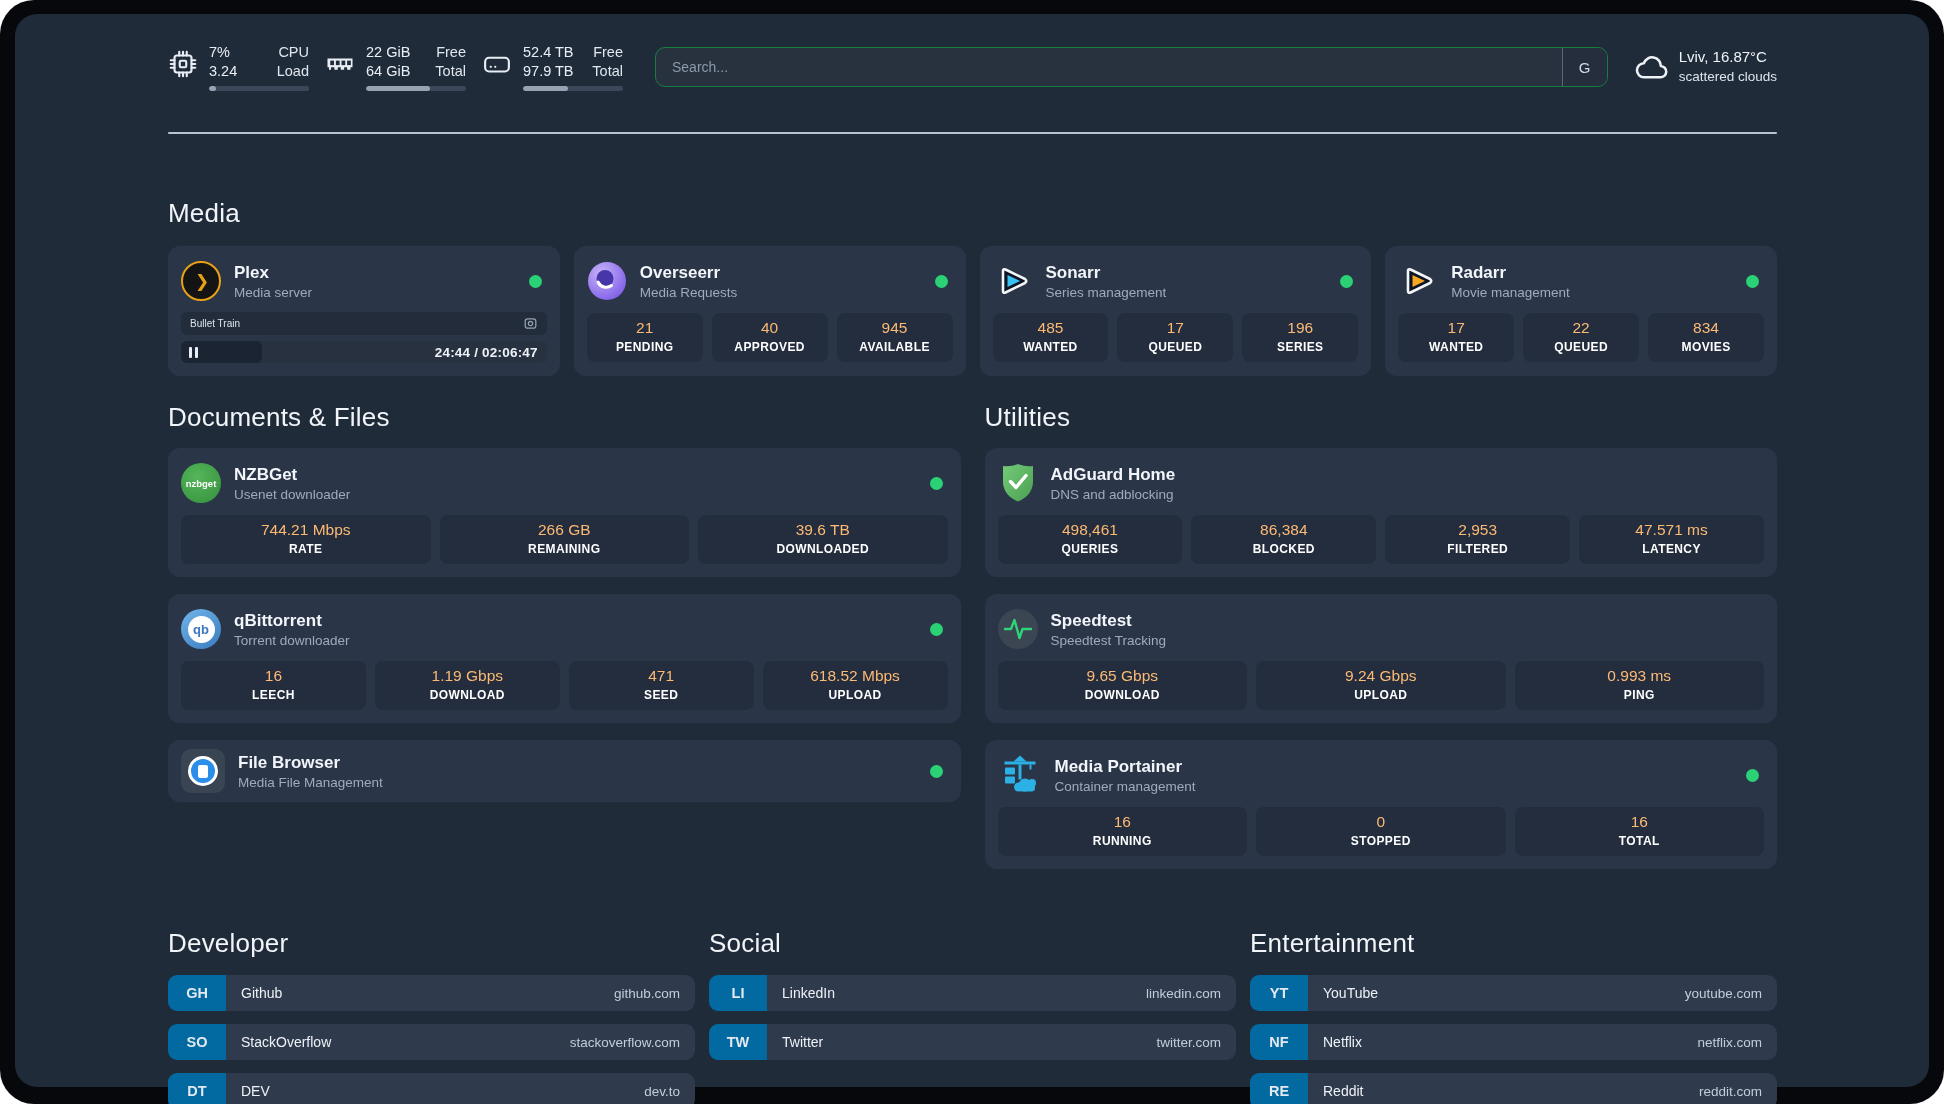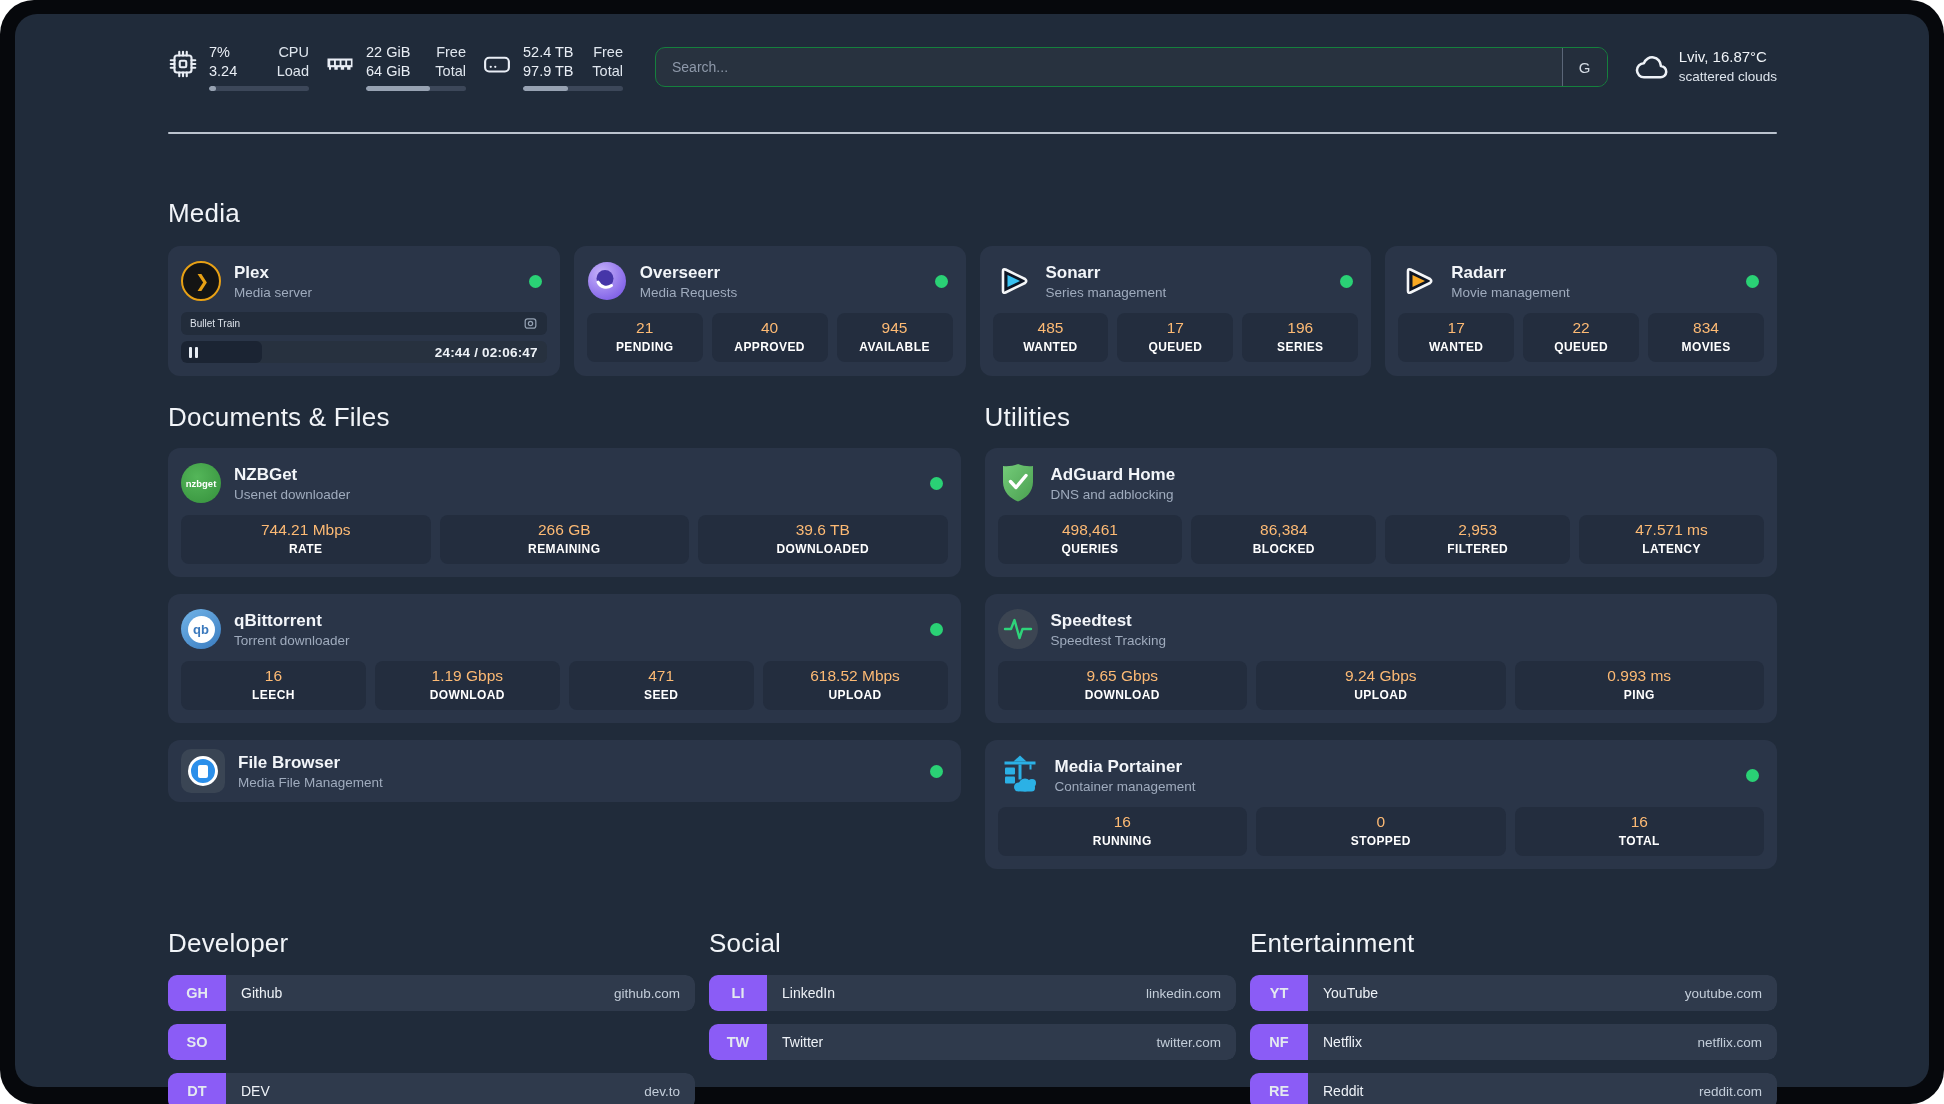--- a/index.html
+++ b/index.html
@@ -95,21 +95,21 @@
   .qb-ic{background:linear-gradient(145deg,#72b4e8,#3a7cc0);}
   .qb-inner{width:27px;height:27px;border-radius:50%;background:#fff;display:flex;align-items:center;justify-content:center;}
   .qb-inner span{color:#3a79bd;font-size:13px;font-weight:700;}
   .fb-wrap{width:44px;height:44px;border-radius:10px;background:#3a4554;display:flex;align-items:center;justify-content:center;}
   .fb-ic{width:30px;height:30px;border-radius:50%;background:#2b8fea;border:3px solid #ffffff;box-sizing:border-box;display:flex;align-items:center;justify-content:center;}
   .fb-doc{width:10px;height:13px;background:#fff;border-radius:2px;}
   .st-ic{background:#3c4552;}
   
   .bm-row{display:flex;height:36px;margin-bottom:13px;border-radius:9px;overflow:hidden;}
   .bm-abbr{
-    width:58px;background:#8b5cf6;display:flex;align-items:center;justify-content:center;
+    width:58px;background:#0369a1;display:flex;align-items:center;justify-content:center;
     font-size:14.5px;font-weight:600;color:#e3e9f0;flex:0 0 auto;
   }
   .bm-main{
     flex:1;background:#2f3a4c;display:flex;align-items:center;justify-content:space-between;
     padding:0 15px;border-radius:0 9px 9px 0;
   }
   .bm-name{font-size:14px;color:#eef2f7;}
   .bm-url{font-size:13.5px;color:#c3cdd9;}
 </style>
 </head>
@@ -537,20 +537,24 @@
       <div class="sec-title bm-title">Developer</div>
       <div class="bm-row">
         <div class="bm-abbr">GH</div>
         <div class="bm-main">
           <span class="bm-name">Github</span>
           <span class="bm-url">github.com</span>
         </div>
       </div>
       <div class="bm-row">
         <div class="bm-abbr">SO</div>
+        <div class="bm-main">
+          <span class="bm-name">StackOverflow</span>
+          <span class="bm-url">stackoverflow.com</span>
+        </div>
       </div>
       <div class="bm-row">
         <div class="bm-abbr">DT</div>
         <div class="bm-main">
           <span class="bm-name">DEV</span>
           <span class="bm-url">dev.to</span>
         </div>
       </div>
     </div>
 

